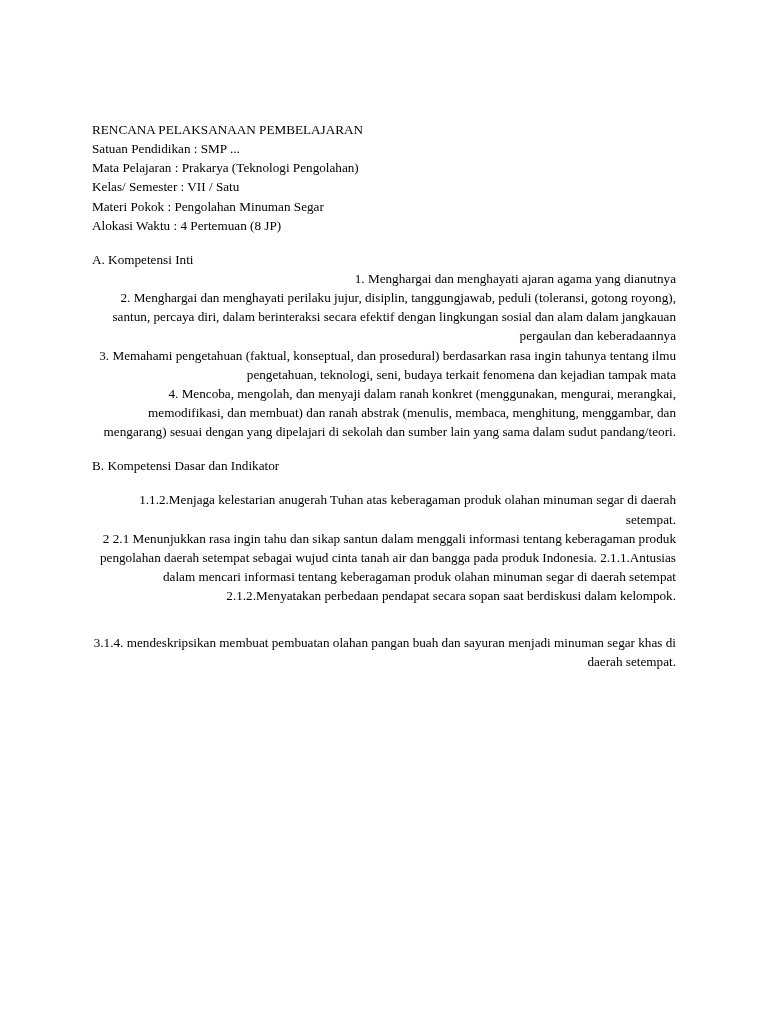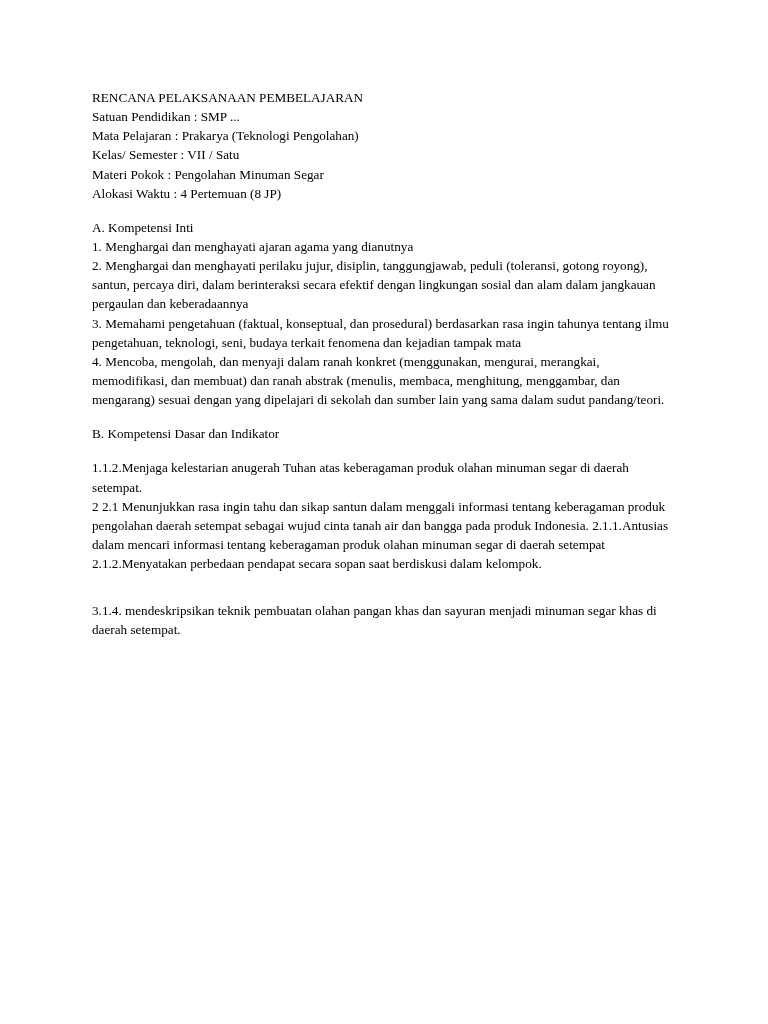--- a/index.html
+++ b/index.html
@@ -12,37 +12,37 @@
     height: 1024px;
     font-family: "Liberation Serif", "DejaVu Serif", serif;
     color: #000000;
   }
   .page {
     position: relative;
     width: 768px;
     height: 1024px;
     background: #ffffff;
     box-sizing: border-box;
-    padding: 88px 92px 0 92px;
+    padding: 120px 92px 0 92px;
   }
   .doc {
     font-size: 13.2px;
     line-height: 1.45;
     text-align: left;
   }
   .block {
     margin: 0;
   }
   .line {
     margin: 0;
     white-space: pre-wrap;
   }
   .para {
     margin: 0;
-    text-align: left;
+    text-align: right;
   }
   .spacer {
     height: 15px;
   }
   .spacer-sm {
     height: 14px;
   }
 </style>
 </head>
 <body>
@@ -84,17 +84,17 @@
     </div>
 
     <div class="spacer-sm"></div>
 
     <div class="block">
     </div>
 
     <div class="spacer-sm"></div>
 
     <div class="block">
-      <p class="para">3.1.4. mendeskripsikan teknik pembuatan olahan pangan khas dan sayuran menjadi minuman segar khas di daerah setempat.</p>
+      <p class="para">3.1.4. mendeskripsikan membuat pembuatan olahan pangan buah dan sayuran menjadi minuman segar khas di daerah setempat.</p>
     </div>
 
   </div>
 </div>
 
 </body></html>

